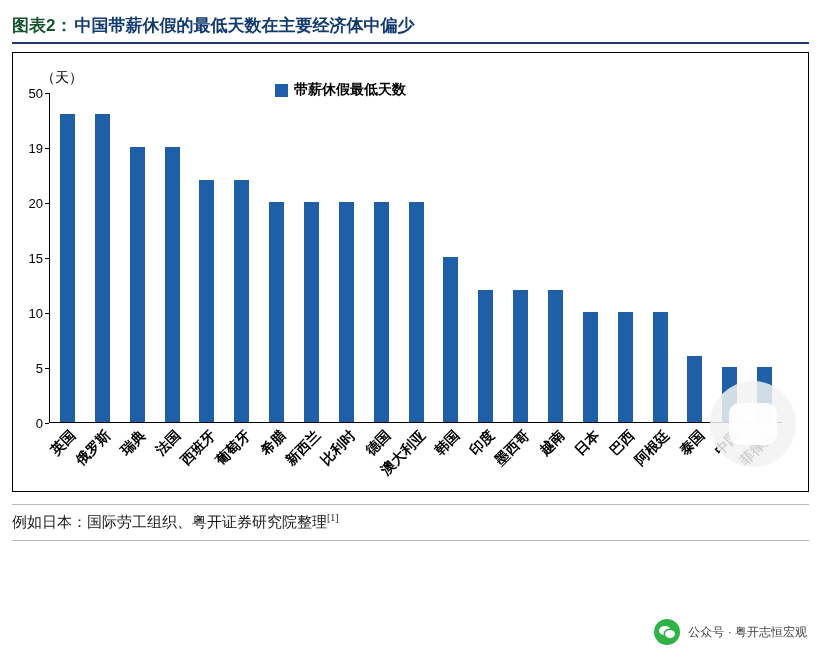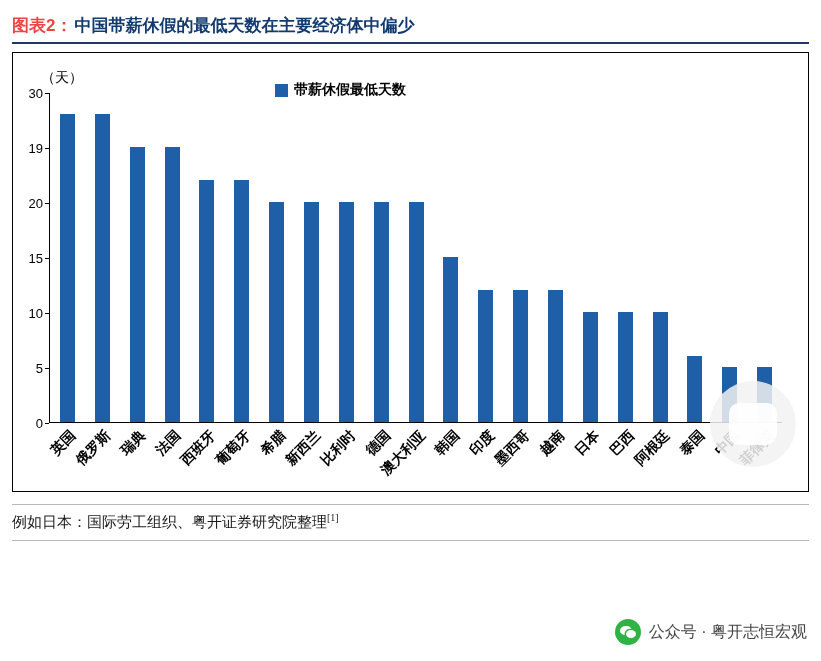--- a/index.html
+++ b/index.html
@@ -26,21 +26,21 @@
     top: 14px;
     width: 797px;
     display: flex;
     align-items: baseline;
     gap: 2px;
   }
   .title-label {
     font-family: "Liberation Sans", sans-serif;
     font-weight: bold;
     font-size: 17px;
-    color: #ef4444;
+    color: #14532d;
     white-space: nowrap;
   }
   .title-text {
     font-family: "Liberation Sans", sans-serif;
     font-weight: bold;
     font-size: 17px;
     color: #123a6e;
     white-space: nowrap;
   }
   .title-rule {
@@ -277,21 +277,21 @@
     left: 11px;
     top: 11px;
     width: 10px;
     height: 8px;
     background: #ffffff;
     border-radius: 50%;
     box-shadow: 0 0 0 1.5px #2fb344;
   }
   .footer-text {
     font-family: "Liberation Sans", sans-serif;
-    font-size: 16px;
+    font-size: 12px;
     color: #444444;
     white-space: nowrap;
   }
 </style>
 </head>
 <body>
 
 <div class="page">
 
   <div class="title-row">
@@ -318,21 +318,21 @@
           <div class="ytick" style="top: 275px;">5</div>
           <div class="ytick-mark" style="top: 275px;"></div>
           <div class="ytick" style="top: 220px;">10</div>
           <div class="ytick-mark" style="top: 220px;"></div>
           <div class="ytick" style="top: 165px;">15</div>
           <div class="ytick-mark" style="top: 165px;"></div>
           <div class="ytick" style="top: 110px;">20</div>
           <div class="ytick-mark" style="top: 110px;"></div>
           <div class="ytick" style="top: 55px;">19</div>
           <div class="ytick-mark" style="top: 55px;"></div>
-          <div class="ytick" style="top: 0px;">30</div>
+          <div class="ytick" style="top: 0px;">50</div>
           <div class="ytick-mark" style="top: 0px;"></div>
         </div>
       <div class="bars" id="bars">
           <div class="bar-slot">
             <div class="bar" title="英国: 28" style="height: 308px; background: rgb(31, 95, 168);"></div>
           </div>
           <div class="bar-slot">
             <div class="bar" title="俄罗斯: 28" style="height: 308px; background: rgb(31, 95, 168);"></div>
           </div>
           <div class="bar-slot">

